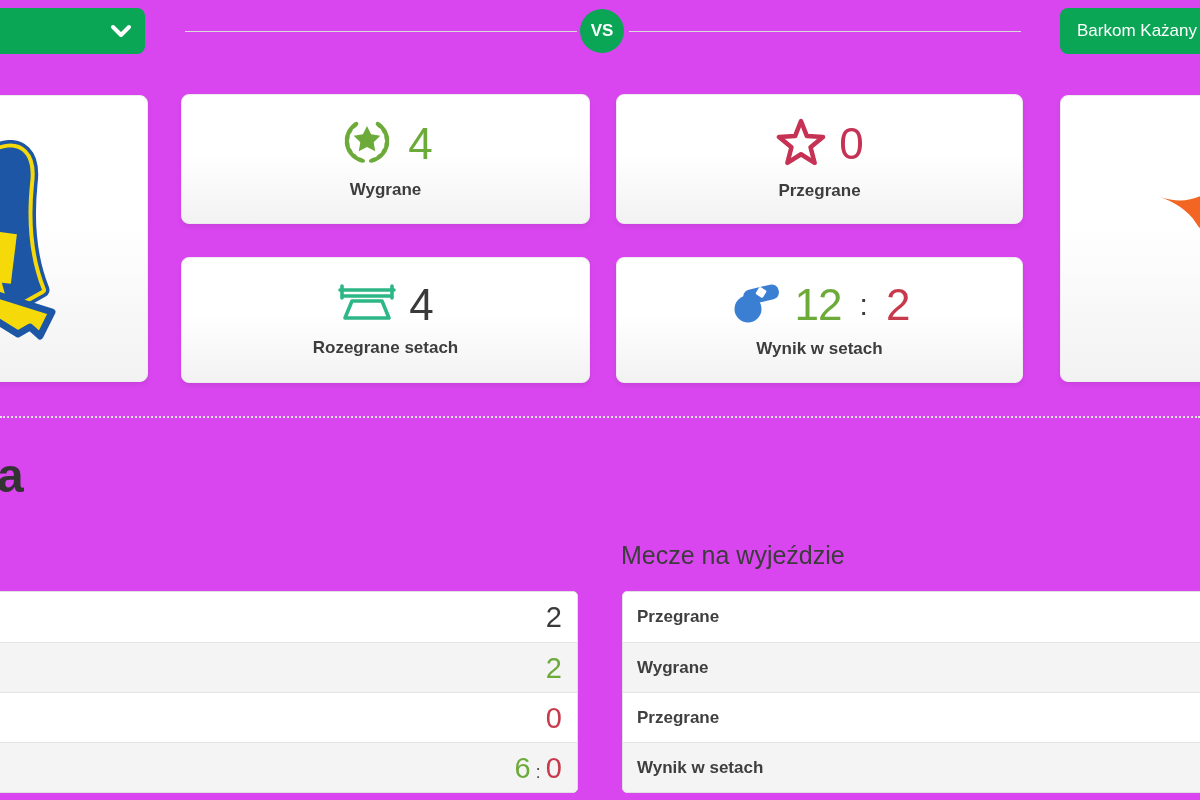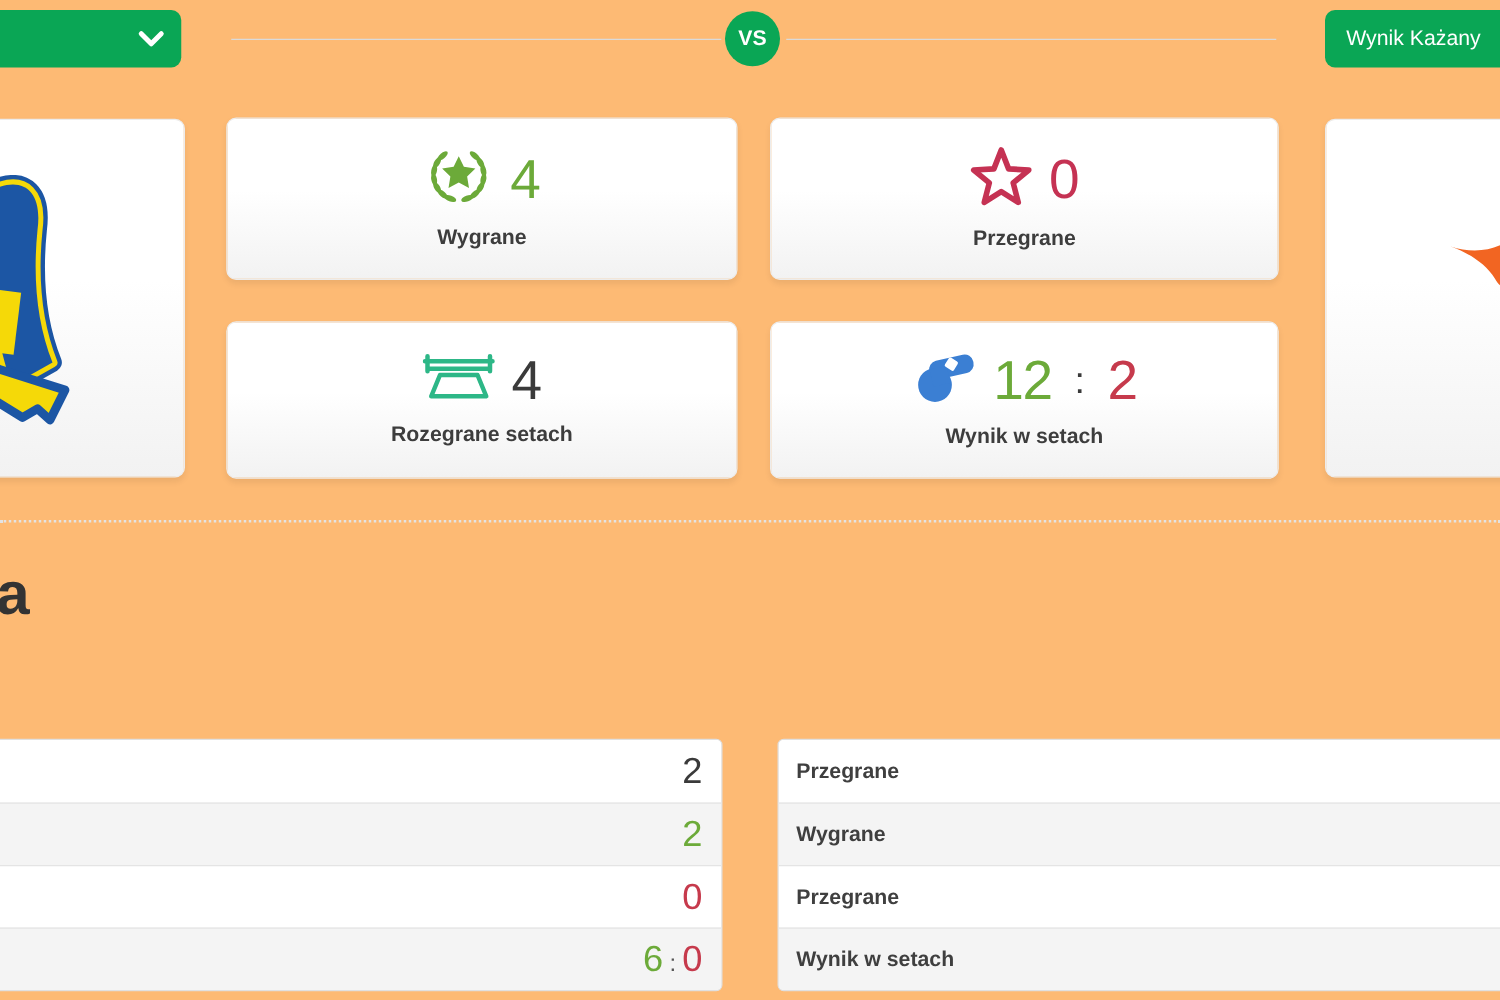--- a/index.html
+++ b/index.html
@@ -1,19 +1,19 @@
 <!DOCTYPE html>
 <html><head>
 <meta charset="utf-8">
 <style>
   * { box-sizing: border-box; margin: 0; padding: 0; }
   html, body { background: #ffffff; font-family: "Liberation Sans", sans-serif; }
   #canvas {
     position: relative; width: 1200px; height: 800px;
-    overflow: hidden; background: #fdba74;
+    overflow: hidden; background: #d946ef;
   }
 
   
   .team-btn {
     position: absolute; top: 8px; height: 46px;
     background: #0aa655; border: none; border-radius: 8px;
     color: #ffffff; font-size: 17px; font-family: "Liberation Sans", sans-serif;
     cursor: pointer; text-align: left;
   }
   #btn-left  { left: -60px; width: 205px; }
@@ -90,21 +90,21 @@
     </span>
   </button>
 
   <div id="hline-left" class="hline"></div>
   <div id="vs-badge">
       <span>VS</span>
     </div>
   <div id="hline-right" class="hline"></div>
 
   <button id="btn-right" class="team-btn">
-    <span>Wynik Każany</span>
+    <span>Barkom Każany</span>
   </button>
 
   <div id="logo-card-left" class="card"></div>
   <svg id="crest-left" class="logo-svg" width="120" height="200" viewBox="0 0 120 200">
     <path d="M8,10 C30,2 44,14 40,44 C36,84 40,120 52,150 L20,168 C4,130 -2,60 8,10 Z" fill="none" stroke="#1c56a4" stroke-width="15" stroke-linejoin="round"></path>
     <path d="M8,10 C30,2 44,14 40,44 C36,84 40,120 52,150 L20,168 C4,130 -2,60 8,10 Z" fill="none" stroke="#f5d908" stroke-width="8" stroke-linejoin="round"></path>
     <path d="M8,10 C30,2 44,14 40,44 C36,84 40,120 52,150 L20,168 C4,130 -2,60 8,10 Z" fill="#1c56a4"></path>
     <rect x="-8" y="92" width="32" height="50" fill="#f5d908" transform="rotate(7 8 117)"></rect>
     <polygon points="-14,148 62,172 50,196 40,187 28,194 -14,168" fill="#f5d908" stroke="#1c56a4" stroke-width="7" stroke-linejoin="round"></polygon>
   </svg>
@@ -180,20 +180,21 @@
     <div class="stat-label">Wynik w setach</div>
   </div>
 
   <div id="logo-card-right" class="card"></div>
   <svg id="swoosh-right" class="logo-svg" width="55" height="48" viewBox="0 0 55 48">
     <path d="M3,9 C21,15 37,13 51,4 L55,2 L55,42 C48,45 43,42 39,35 C31,22 17,14 3,9 Z" fill="#f26522"></path>
   </svg>
 
   <div id="divider"></div>
   <div id="partial-heading">a</div>
+  <div id="away-heading">Mecze na wyjeździe</div>
 
   <div id="home-table" class="h2h-table">
     <div class="t-row">
       <span class="val-dark">2</span>
     </div>
     <div class="t-row alt">
       <span class="val-green">2</span>
     </div>
     <div class="t-row">
       <span class="val-red">0</span>

